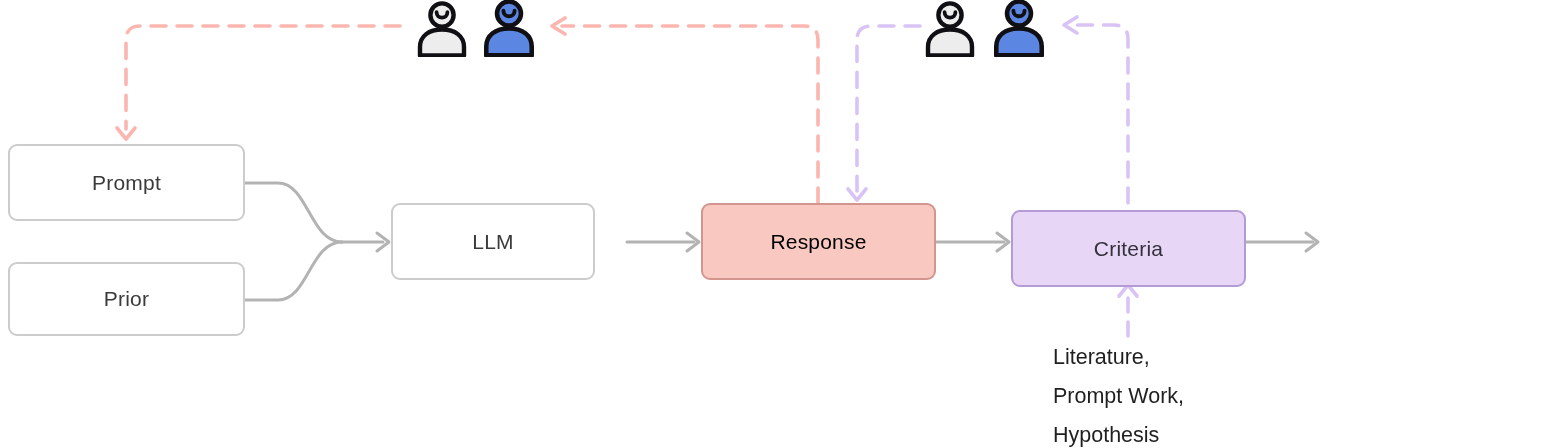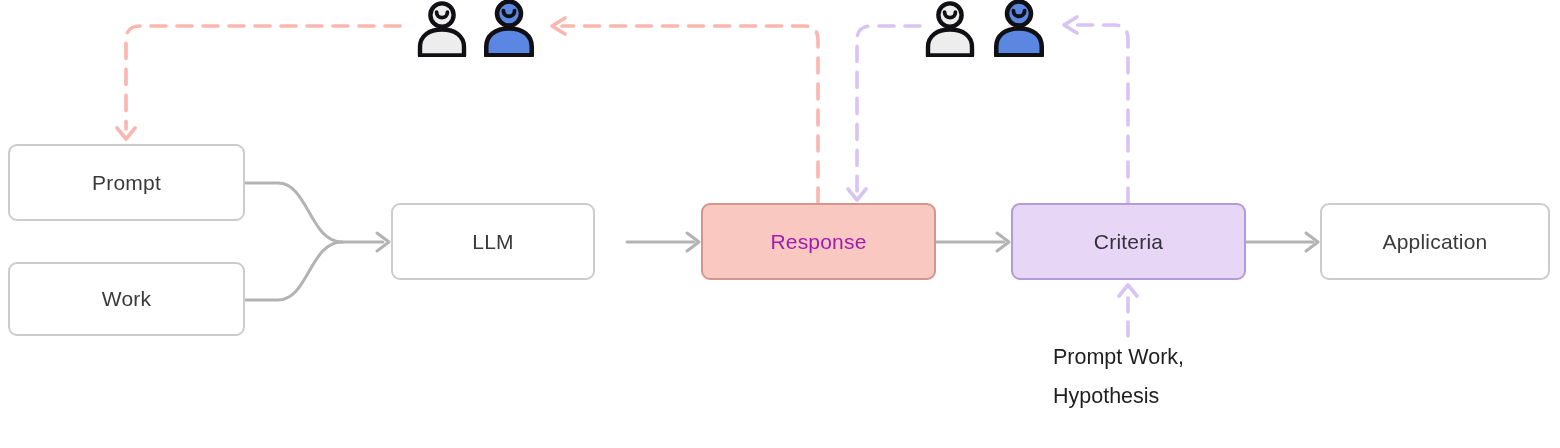--- a/index.html
+++ b/index.html
@@ -17,27 +17,27 @@
     box-sizing:border-box;
     display:flex;align-items:center;justify-content:center;
     border-radius:9px;
     font-size:21px;
     color:#3a3a3a;
     letter-spacing:0.2px;
     background:#ffffff;
     border:2.5px solid #c9c9c9;
   }
   .node.plain{border-color:#cccccc;background:#ffffff;}
-  .node.pink{background:#f9c8c1;border-color:#d2968e;color:#a21caf;}
+  .node.pink{background:#f9c8c1;border-color:#d2968e;color:#000000;}
   .node.purple{background:#e7d6f6;border-color:#b49bd6;color:#35313c;}
   .node-prompt{left:8px;top:144px;width:237px;height:77px;}
   .node-data{left:8px;top:262px;width:237px;height:74px;}
   .node-llm{left:391px;top:203px;width:204px;height:77px;}
   .node-response{left:701px;top:203px;width:235px;height:77px;}
-  .node-criteria{left:1011px;top:203px;width:235px;height:77px;}
+  .node-criteria{left:1011px;top:210px;width:235px;height:77px;}
   .node-application{left:1320px;top:203px;width:230px;height:77px;}
   .person{position:absolute;width:60px;height:56px;}
   .person svg{display:block;width:100%;height:100%;}
   .person-1{left:412px;top:1px;}
   .person-2{left:478px;top:-1px;width:62px;height:58px;}
   .person-3{left:920px;top:1px;}
   .person-4{left:988px;top:-1px;width:62px;height:58px;}
   .annotation{
     position:absolute;
     left:1053px;top:338px;
@@ -114,33 +114,31 @@
       <path d="M8 54.5 L8 46 C8 35 17 28.5 30 28.5 C43 28.5 52 35 52 46 L52 54.5 Z" fill="#5b86e2" stroke="#101014" stroke-width="4.4" stroke-linejoin="round"></path>
       <circle cx="30" cy="14" r="11.6" fill="#5b86e2" stroke="#101014" stroke-width="4.4"></circle>
       <path d="M24.6 11.2 C24.6 18.4 35.4 18.4 35.4 11.2" fill="none" stroke="#101014" stroke-width="3.8" stroke-linecap="round"></path>
     </svg>
   </div>
 
   <div class="node plain node-prompt">
     <span>Prompt</span>
   </div>
   <div class="node plain node-data">
-    <span>Work</span>
+    <span>Prior</span>
   </div>
   <div class="node plain node-llm">
     <span>LLM</span>
   </div>
   <div class="node pink node-response">
     <span>Response</span>
   </div>
   <div class="node purple node-criteria">
     <span>Criteria</span>
   </div>
-  <div class="node plain node-application">
-    <span>Application</span>
-  </div>
 
   <div class="annotation">
+    <div>Literature,</div>
     <div>Prompt Work,</div>
     <div>Hypothesis</div>
   </div>
 
 </div>
 
 </body></html>

